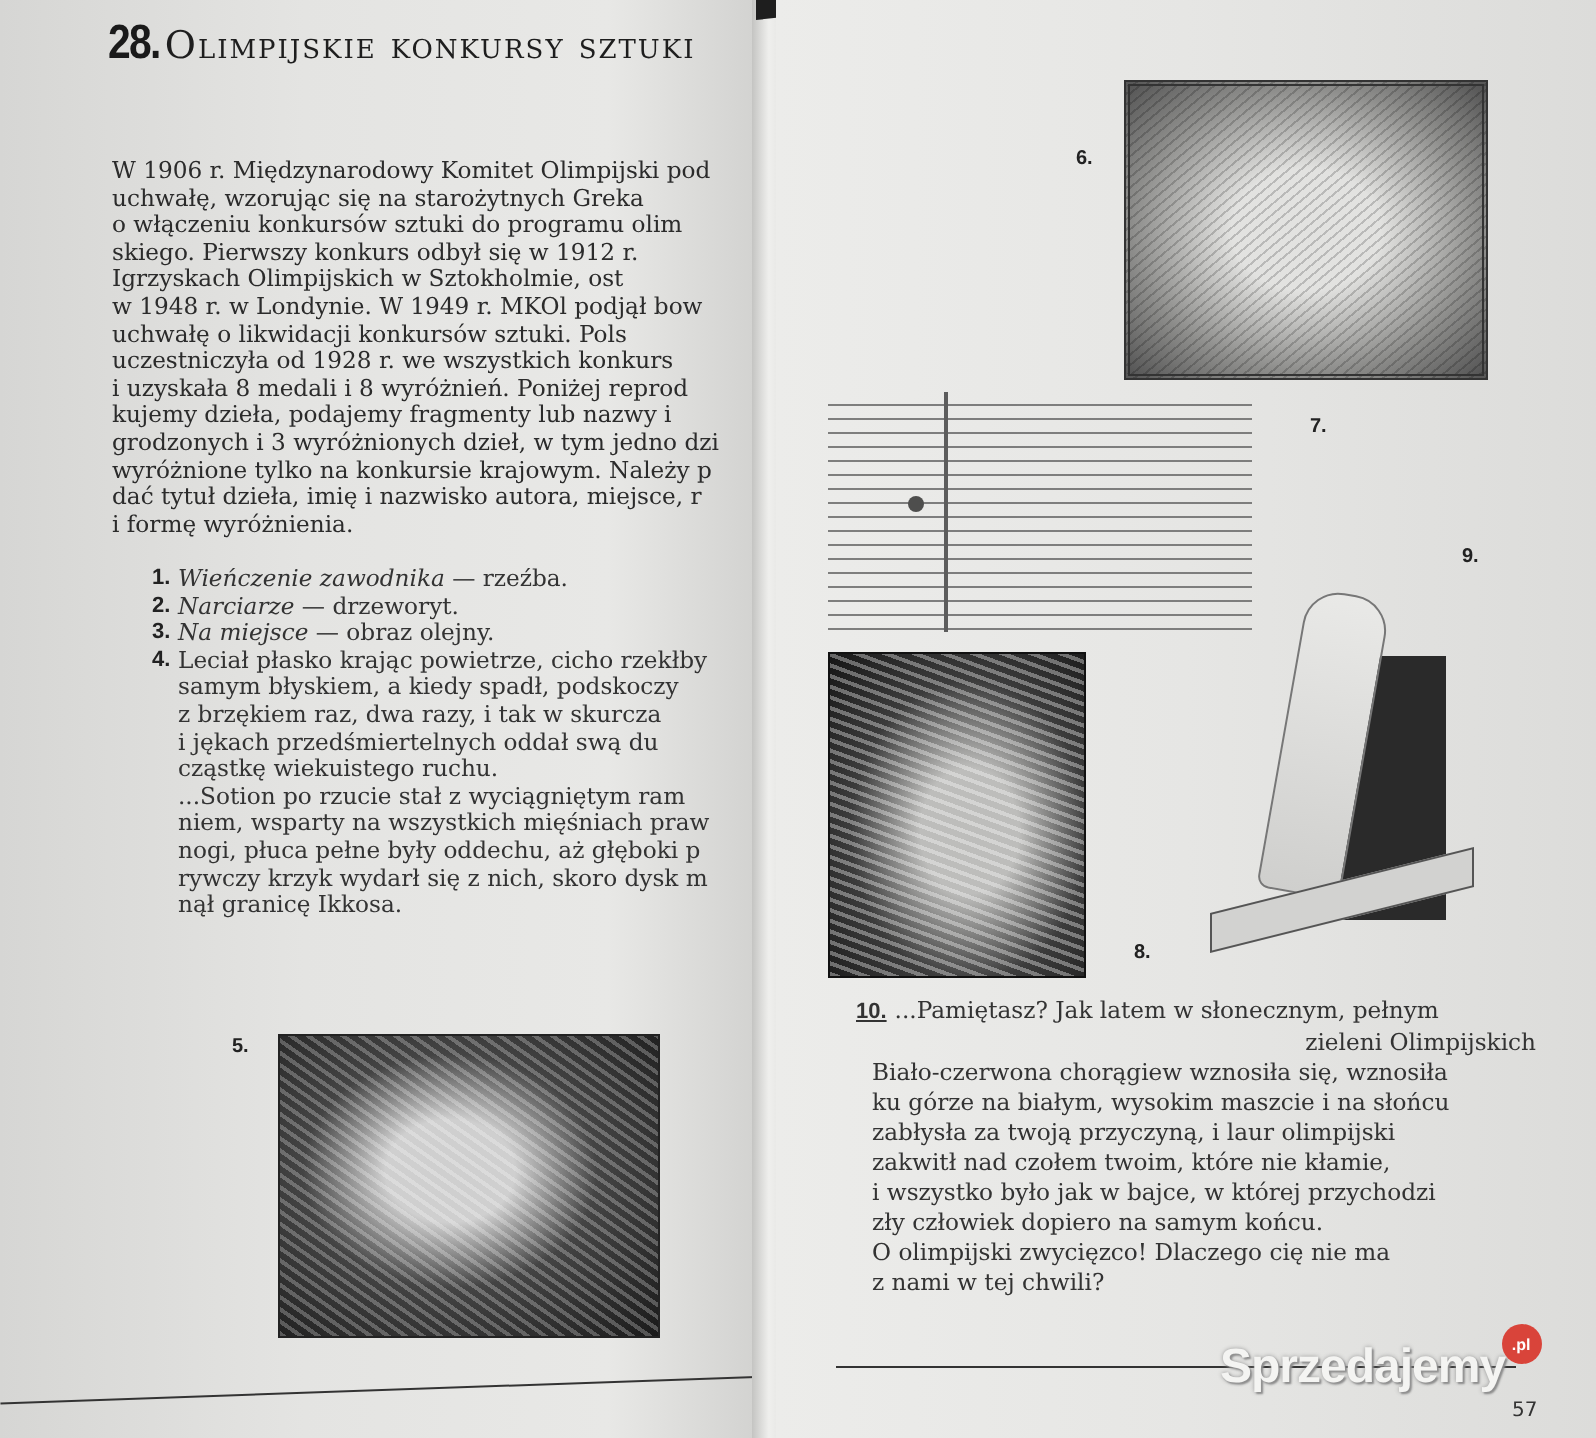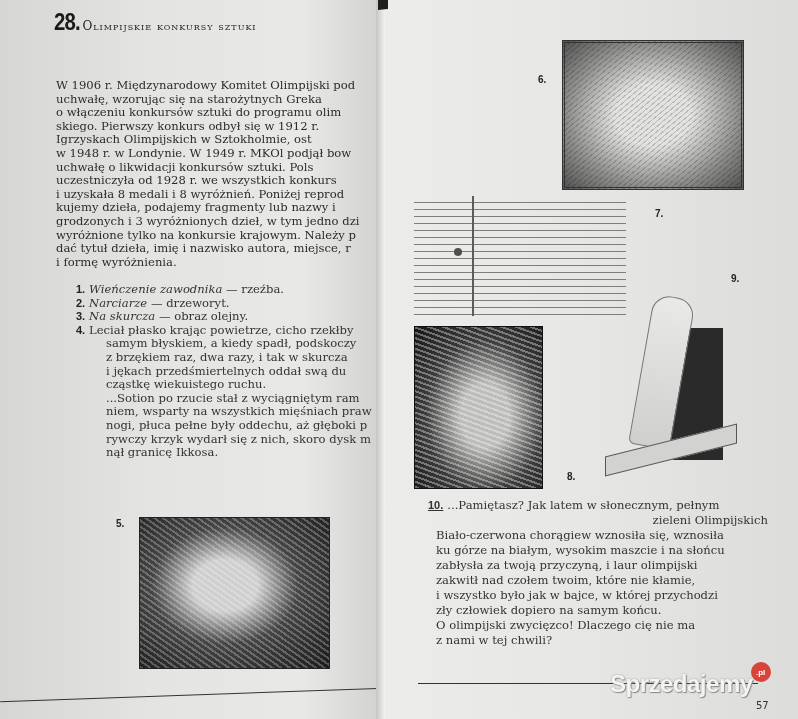--- a/index.html
+++ b/index.html
@@ -33,42 +33,42 @@
     .chapter {
       position: absolute; left: 54px; top: 8px; white-space: nowrap;
       display: flex; align-items: baseline;
     }
     .chapter-num {
       font-family: "Liberation Sans", sans-serif; font-weight: bold;
       font-size: 24px; letter-spacing: -1px; transform: scaleX(0.85); transform-origin: left;
       color: #1a1a1a; margin-right: -2px;
     }
     .chapter-title {
-      font-family: "DejaVu Serif", serif; font-size: 12px; letter-spacing: 1px;
+      font-family: "DejaVu Serif", serif; font-size: 19px; letter-spacing: 1px;
       color: #1e1e1e; font-variant: small-caps; text-transform: lowercase;
     }
     .chapter-title::first-letter { text-transform: uppercase; }
     
     .intro {
       position: absolute; left: 56px; top: 79px; width: 340px;
       font-size: 11.6px; line-height: 13.6px; color: #2b2b2b;
     }
     .intro .line { white-space: nowrap; display: block; text-align: justify; }
     
     .list {
       position: absolute; left: 76px; top: 283px; width: 320px;
       font-size: 11.6px; line-height: 13.6px; color: #333;
     }
     .list-item { display: flex; white-space: nowrap; }
     .list-num {
       font-family: "Liberation Sans", sans-serif; font-weight: bold; font-size: 11px;
       width: 13px; color: #222;
     }
     .list-text .title { font-style: italic; }
-    .poem4 { margin-left: 30px; }
+    .poem4 { margin-left: 13px; }
     .poem4 .line { display: block; white-space: nowrap; }
     
     .fig-label {
       position: absolute; font-family: "Liberation Sans", sans-serif; font-weight: bold;
       font-size: 10px; color: #222;
     }
     .fig-5 {
       position: absolute; left: 139px; top: 517px; width: 189px; height: 150px;
       background:
         repeating-linear-gradient(35deg, rgba(255,255,255,0.25) 0 2px, transparent 2px 5px),
@@ -184,21 +184,21 @@
       <div class="list-item">
         <span class="list-num">1.</span>
         <span class="list-text"><span class="title">Wieńczenie zawodnika</span><span> — rzeźba.</span></span>
       </div>
       <div class="list-item">
         <span class="list-num">2.</span>
         <span class="list-text"><span class="title">Narciarze</span><span> — drzeworyt.</span></span>
       </div>
       <div class="list-item">
         <span class="list-num">3.</span>
-        <span class="list-text"><span class="title">Na skurcza</span><span> — obraz olejny.</span></span>
+        <span class="list-text"><span class="title">Na miejsce</span><span> — obraz olejny.</span></span>
       </div>
       <div class="list-item">
         <span class="list-num">4.</span>
         <span>Leciał płasko krając powietrze, cicho rzekłby</span>
       </div>
       <div class="poem4">
         <span class="line">samym błyskiem, a kiedy spadł, podskoczy</span>
         <span class="line">z brzękiem raz, dwa razy, i tak w skurcza</span>
         <span class="line">i jękach przedśmiertelnych oddał swą du</span>
         <span class="line">cząstkę wiekuistego ruchu.</span>

